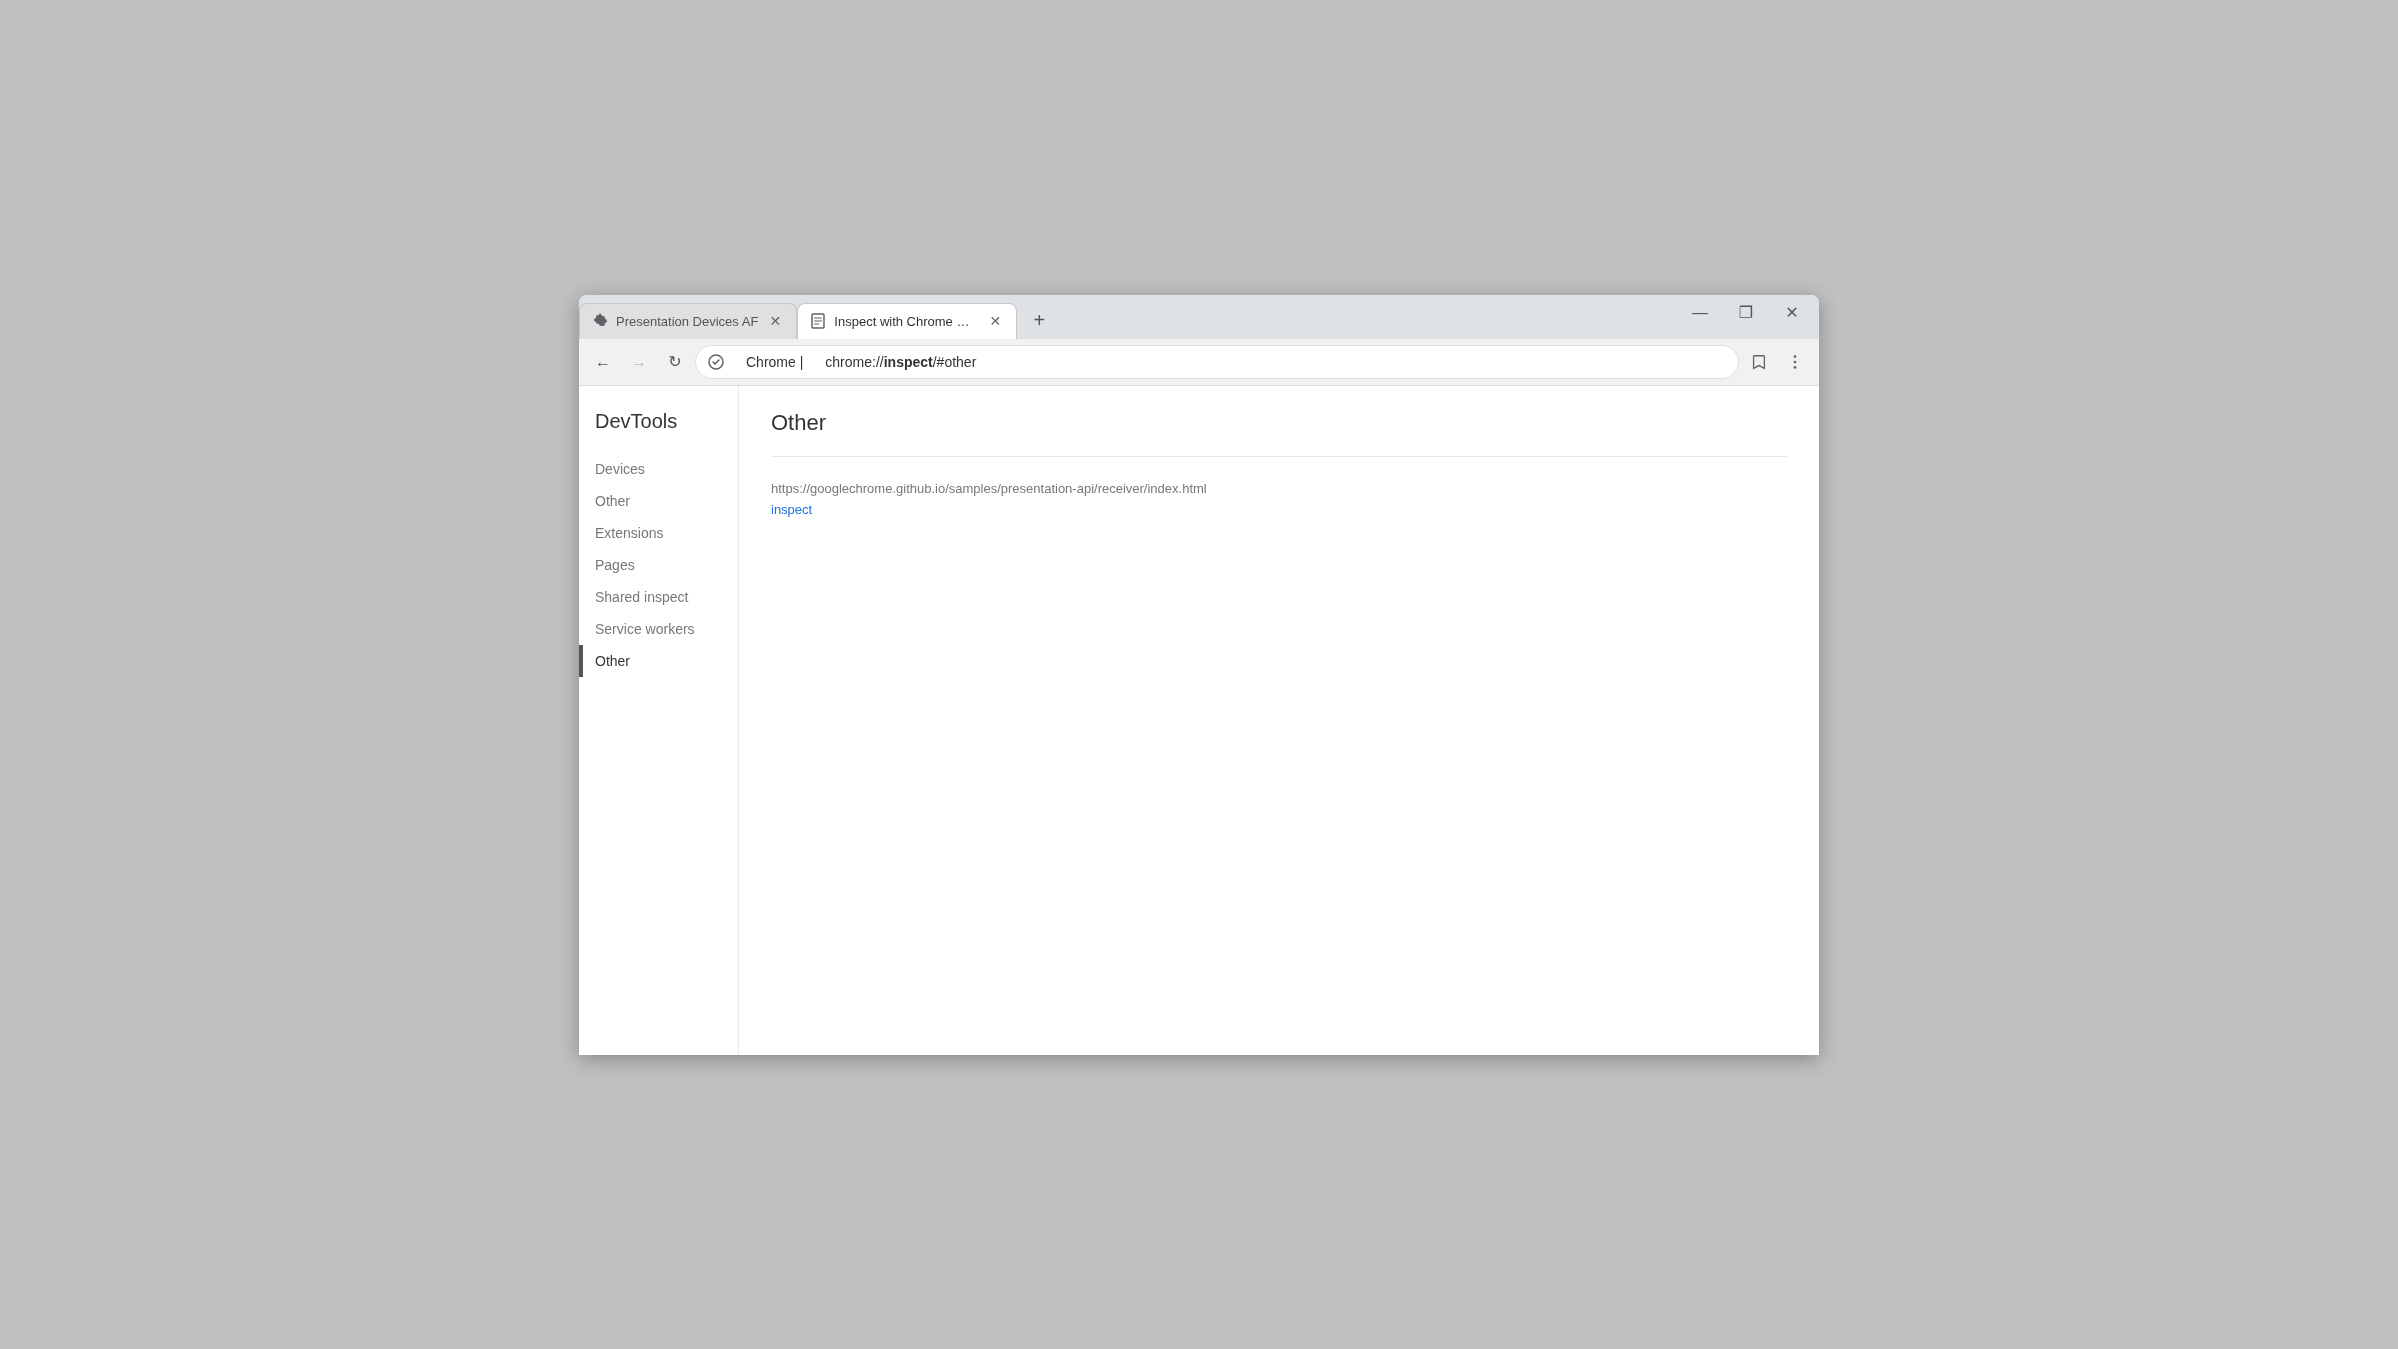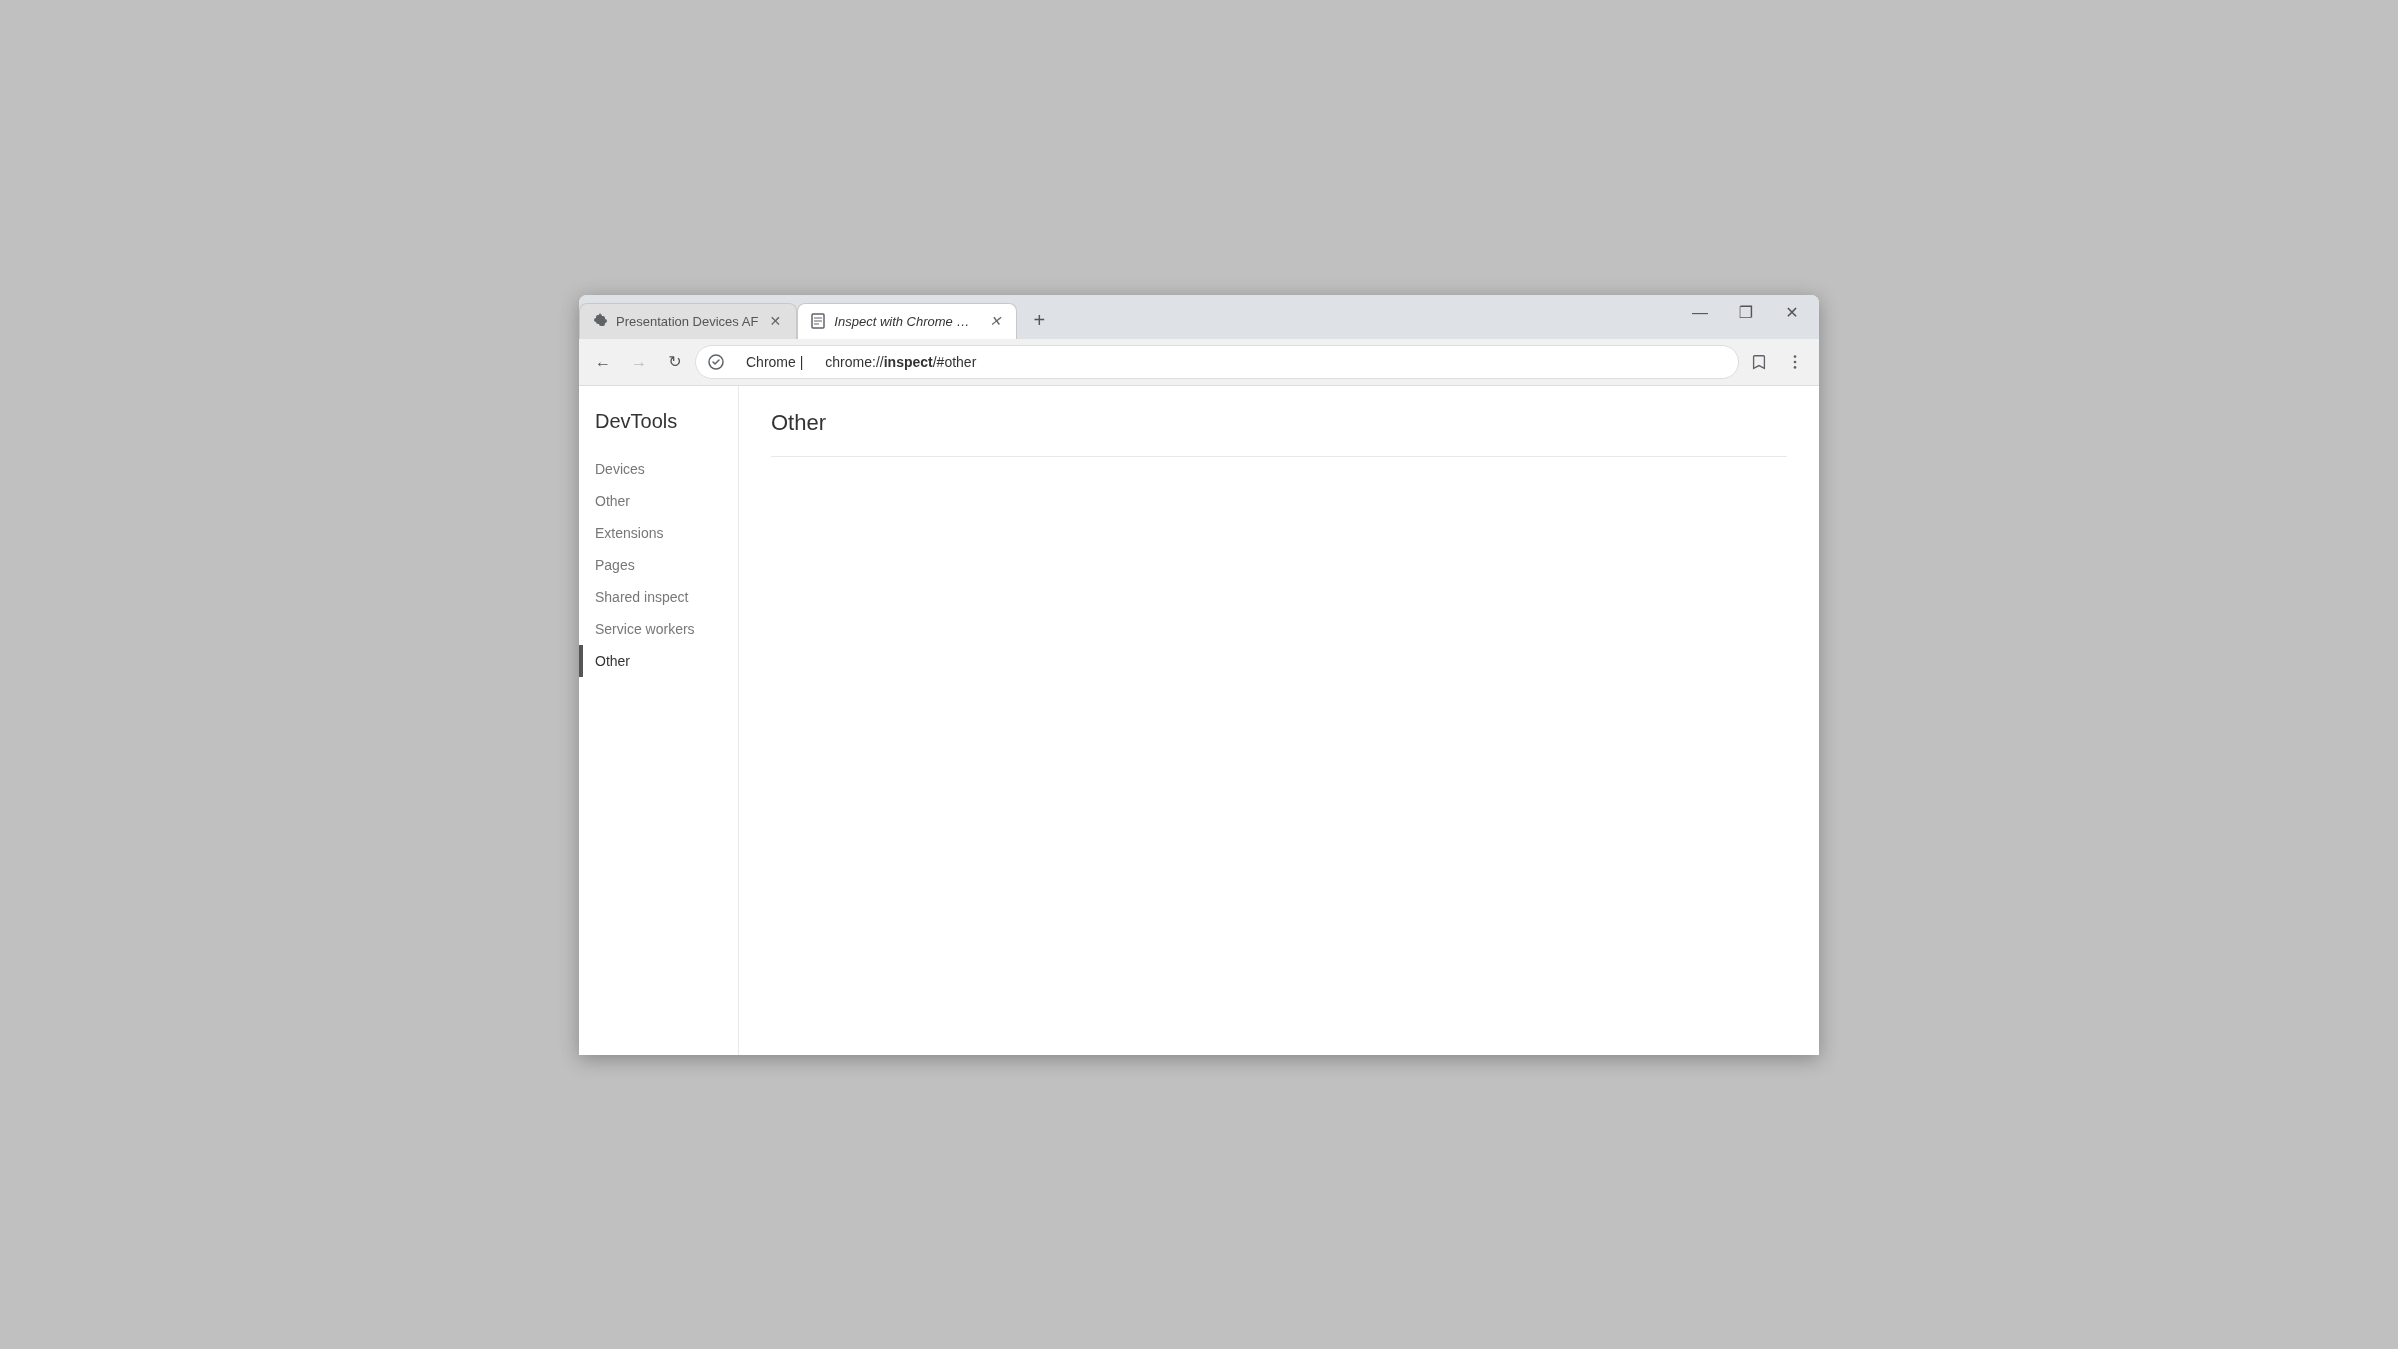--- a/index.html
+++ b/index.html
@@ -69,21 +69,20 @@
       min-width: 140px;
       position: relative;
       border: 1px solid #c8c8c8;
       border-bottom: none;
       gap: 8px;
     }
     .tab.active {
       background: #ffffff;
       color: #333;
       z-index: 2;
-      font-style: italic;
     }
     .tab-icon {
       width: 16px;
       height: 16px;
       flex-shrink: 0;
     }
     .tab-label {
       flex: 1;
       overflow: hidden;
       text-overflow: ellipsis;
@@ -341,15 +340,19 @@
         <span>Service workers</span>
       </div>
       <div class="sidebar-item active">
         <span>Other</span>
       </div>
     </div>
 
     <div class="main-panel">
       <h1 class="page-title">Other</h1>
       <hr class="divider">
+      <div class="inspect-item">
+        <div class="inspect-url">https://googlechrome.github.io/samples/presentation-api/receiver/index.html</div>
+        <a class="inspect-link">inspect</a>
+      </div>
     </div>
   </div>
 </div>
 
 </body></html>

